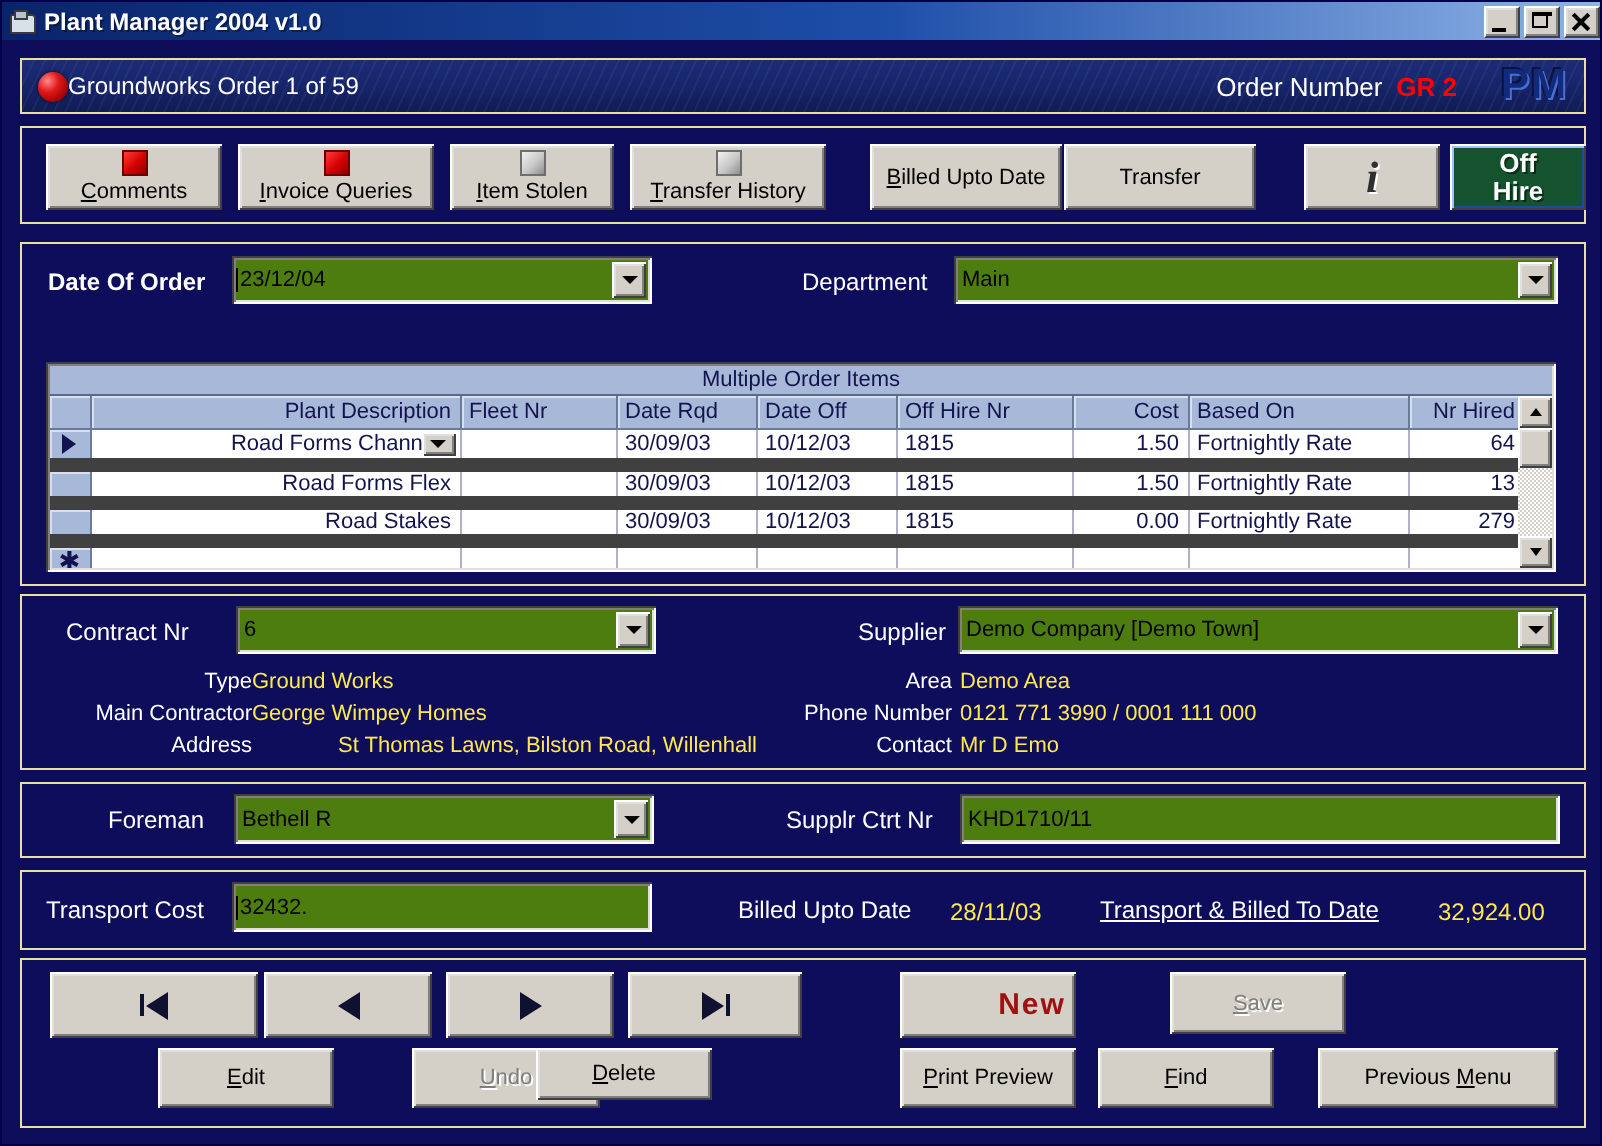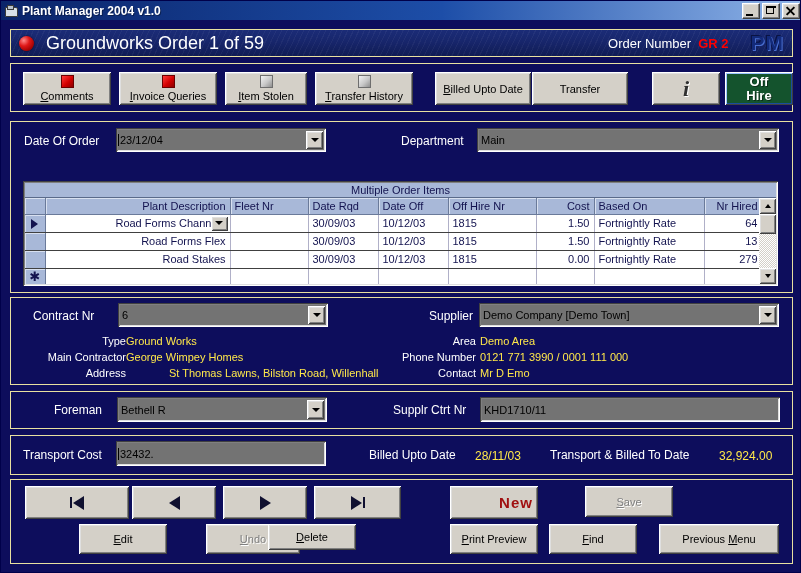--- a/index.html
+++ b/index.html
@@ -110,22 +110,21 @@
   }
   .hb-orb {
     width: 15px; height: 15px;
     border-radius: 50%;
     background: radial-gradient(circle at 32% 30%, #ff8a8a 0%, #e01818 38%, #9a0000 78%, #5a0000 100%);
     box-shadow: 0 0 2px rgba(0,0,0,0.7);
     flex: 0 0 auto;
   }
   .hb-title {
     color: #ffffff;
-    font-size: 18px;
-    margin-left: 12px;
+    font-size: 12px;
     white-space: nowrap;
   }
   .hb-spacer { flex: 1 1 auto; }
   .hb-ordlabel {
     color: #ffffff;
     font-size: 13px;
     white-space: nowrap;
   }
   .hb-ordnum {
     color: #ff0000;
@@ -238,21 +237,21 @@
   .yval {
     position: absolute;
     color: #ffe84a;
     font-size: 11px;
     white-space: nowrap;
   }
 
   
   .field {
     position: absolute;
-    background: #737373;
+    background: #4d7c0f;
     box-shadow:
       inset  1px  1px 0 0 #404040,
       inset -1px -1px 0 0 #ffffff,
       inset  2px  2px 0 0 #808080,
       inset -2px -2px 0 0 #dfdfdf;
     box-sizing: border-box;
     display: flex;
     align-items: center;
     overflow: hidden;
   }
@@ -396,21 +395,21 @@
     text-align: right;
     white-space: nowrap;
     box-sizing: border-box;
   }
   table.dg th.lft { text-align: left; }
   table.dg th.rowhdr { width: 20px; padding: 0; }
   table.dg td {
     height: 18px;
     padding: 0 4px;
     border-right: 1px solid #b0b0c8;
-    border-bottom: 1px solid #404040;
+    border-bottom: 7px solid #404040;
     background: #ffffff;
     white-space: nowrap;
     overflow: hidden;
     box-sizing: border-box;
     text-align: right;
   }
   table.dg td.lft { text-align: left; }
   table.dg td.rowhdr {
     width: 20px;
     background: #a8b8d8;
@@ -545,21 +544,21 @@
 
       <div class="btn tbtn" id="btn-offhire" style="left:714px; width:68px;">
         <div class="l1">Off</div>
         <div class="l2">Hire</div>
       </div>
     </div>
   </div>
 
   <div class="panel" id="order-panel" style="left:9px; top:120px; width:783px; height:172px;">
 
-    <div class="wlabel" style="left:13px; top:12px;">Date Of Order</div>
+    <div class="wlabel" style="left:13px; top:12px;font-weight:bold;">Date Of Order</div>
 
     <div class="field caret" id="date-of-order" style="left:105px; top:6px; width:210px; height:24px;">
       <div class="txt">23/12/04</div>
       <div class="combo-arrow"></div>
     </div>
 
     <div class="wlabel" style="left:390px; top:12px;">Department</div>
 
     <div class="field" id="department" style="left:466px; top:6px; width:302px; height:24px;">
       <div class="txt">Main</div>
@@ -703,21 +702,21 @@
 
   <div class="panel" id="transport-panel" style="left:9px; top:434px; width:783px; height:40px;">
     <div class="wlabel" style="left:12px; top:12px;">Transport Cost</div>
     <div class="field caret" id="transport-cost" style="left:105px; top:5px; width:210px; height:25px;">
       <div class="txt">32432.</div>
     </div>
 
     <div class="wlabel" style="left:358px; top:12px;">Billed Upto Date</div>
     <div class="yval" style="left:464px; top:13px; font-size:12px;">28/11/03</div>
 
-    <div class="wlabel" style="left:539px; top:12px;">Transport &amp; Billed To Date</div>
+    <div class="wlabel" style="left:539px; top:12px;text-decoration:underline;">Transport &amp; Billed To Date</div>
     <div class="yval" style="left:708px; top:13px; font-size:12px;">32,924.00</div>
   </div>
 
   <div class="panel" id="bottom-panel" style="left:9px; top:478px; width:783px; height:85px;">
 
     <div class="btn" id="nav-first" style="position:absolute; left:14px; top:6px; width:104px; height:33px;">
       <span class="nav-glyph">
         <span class="bar"></span>
           <span class="gap"></span>
           <span class="tri-l"></span>

